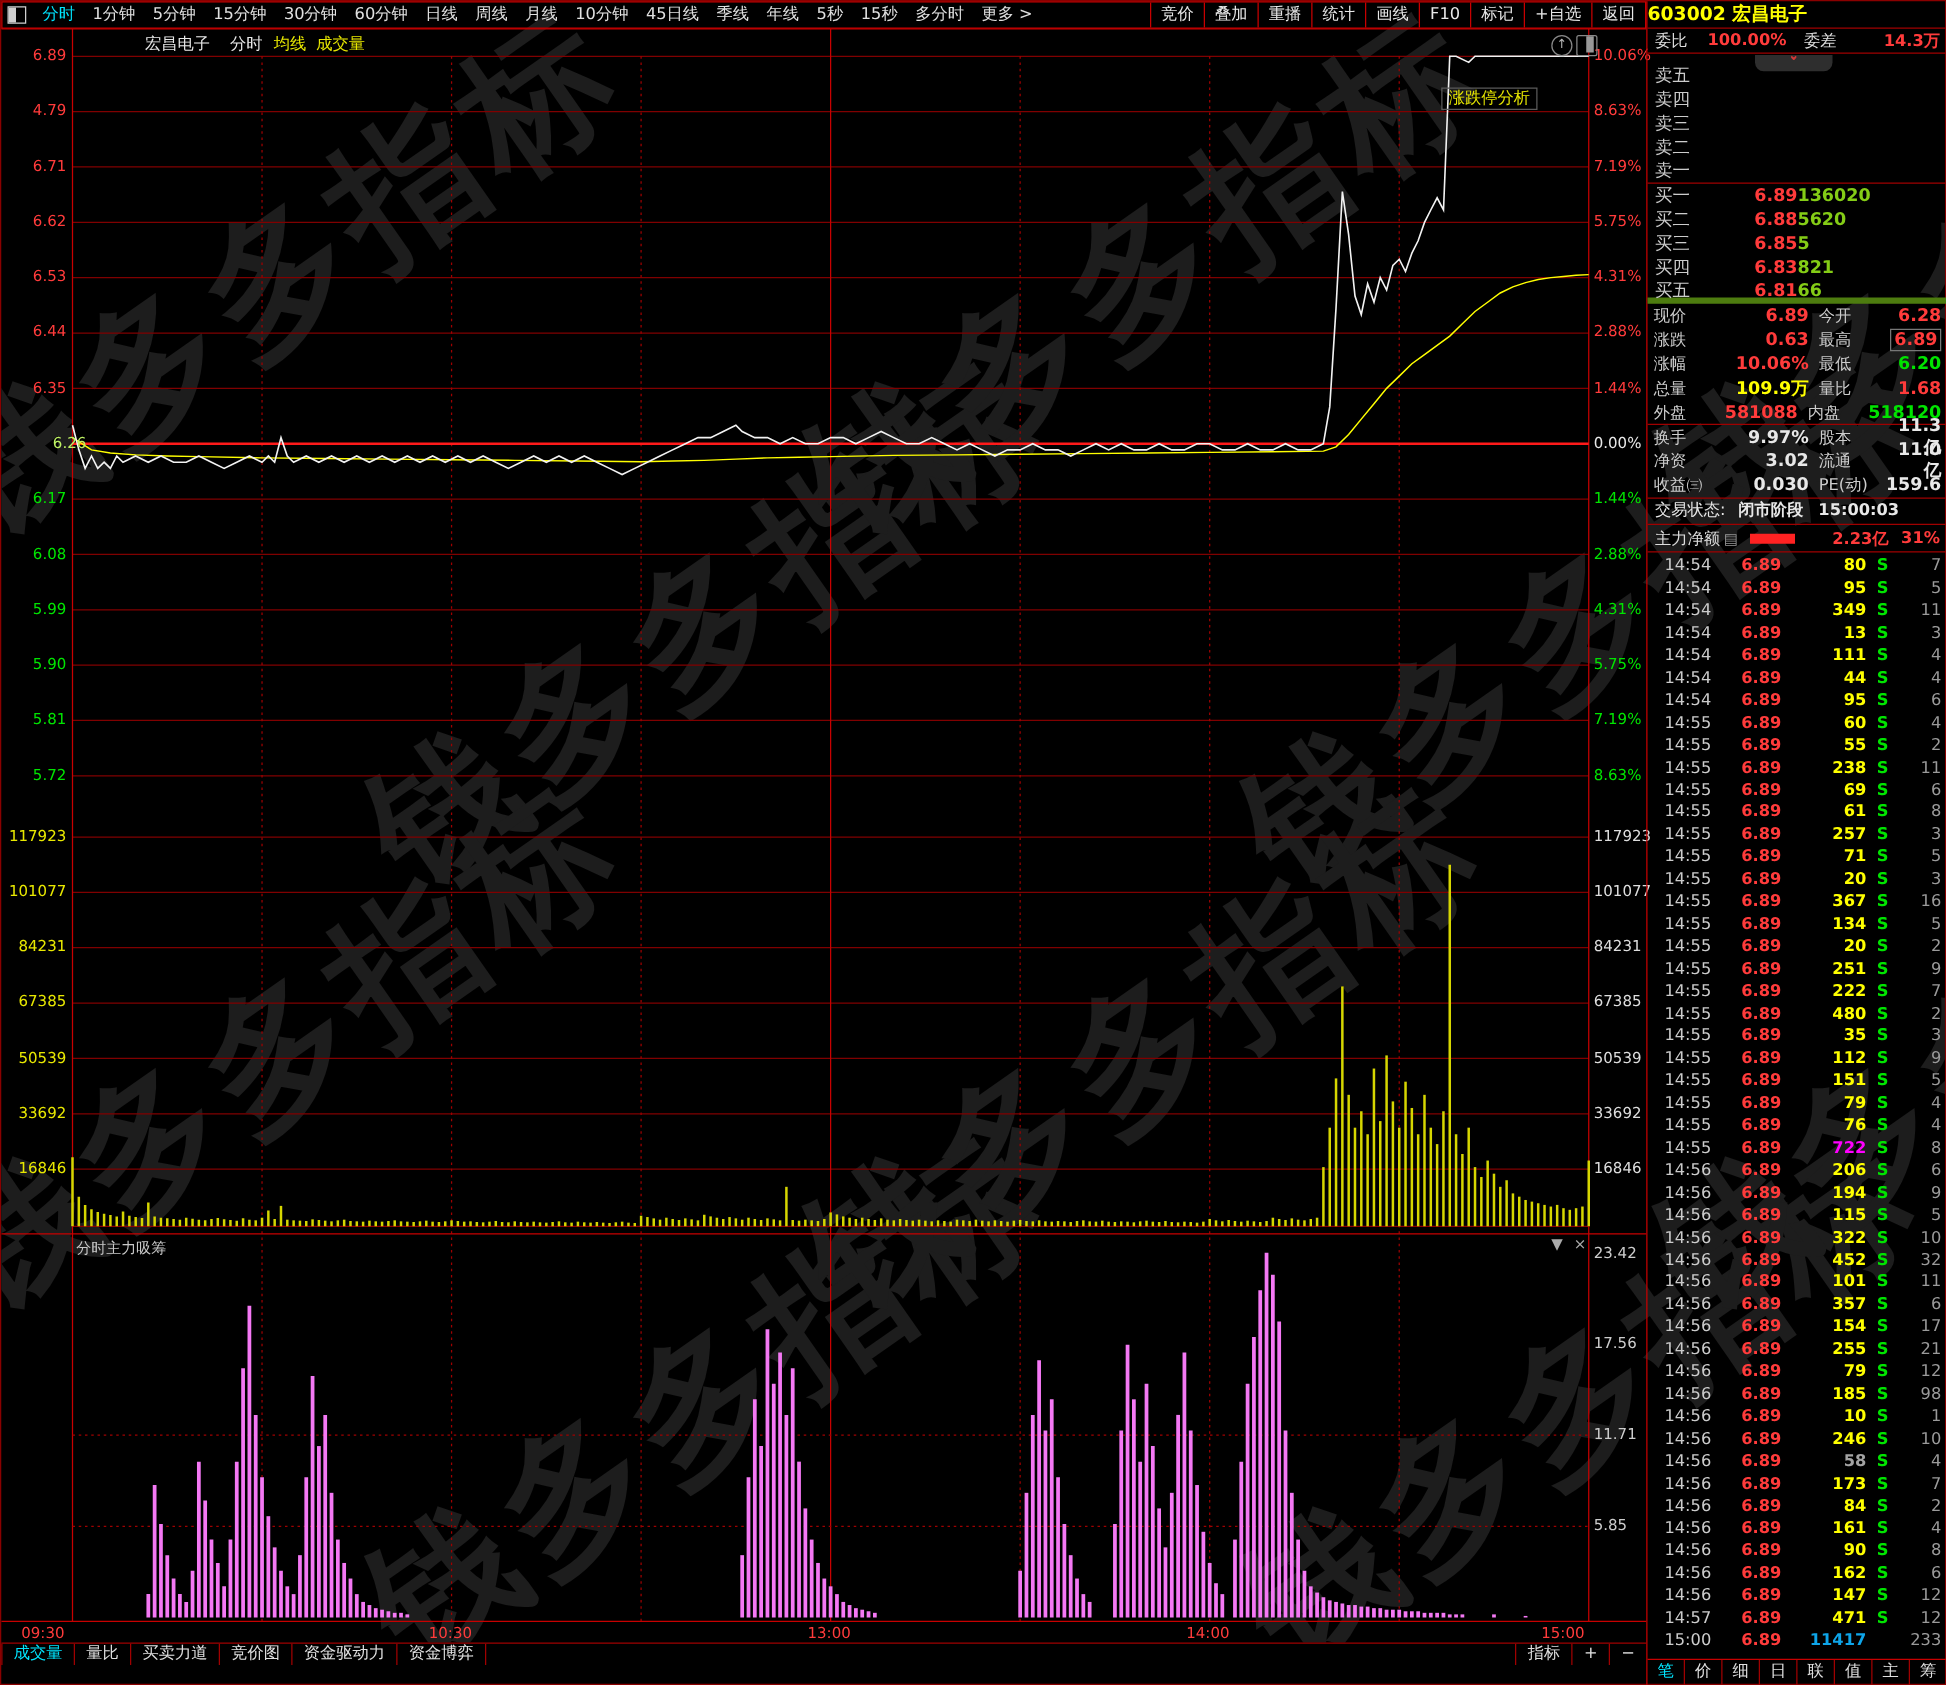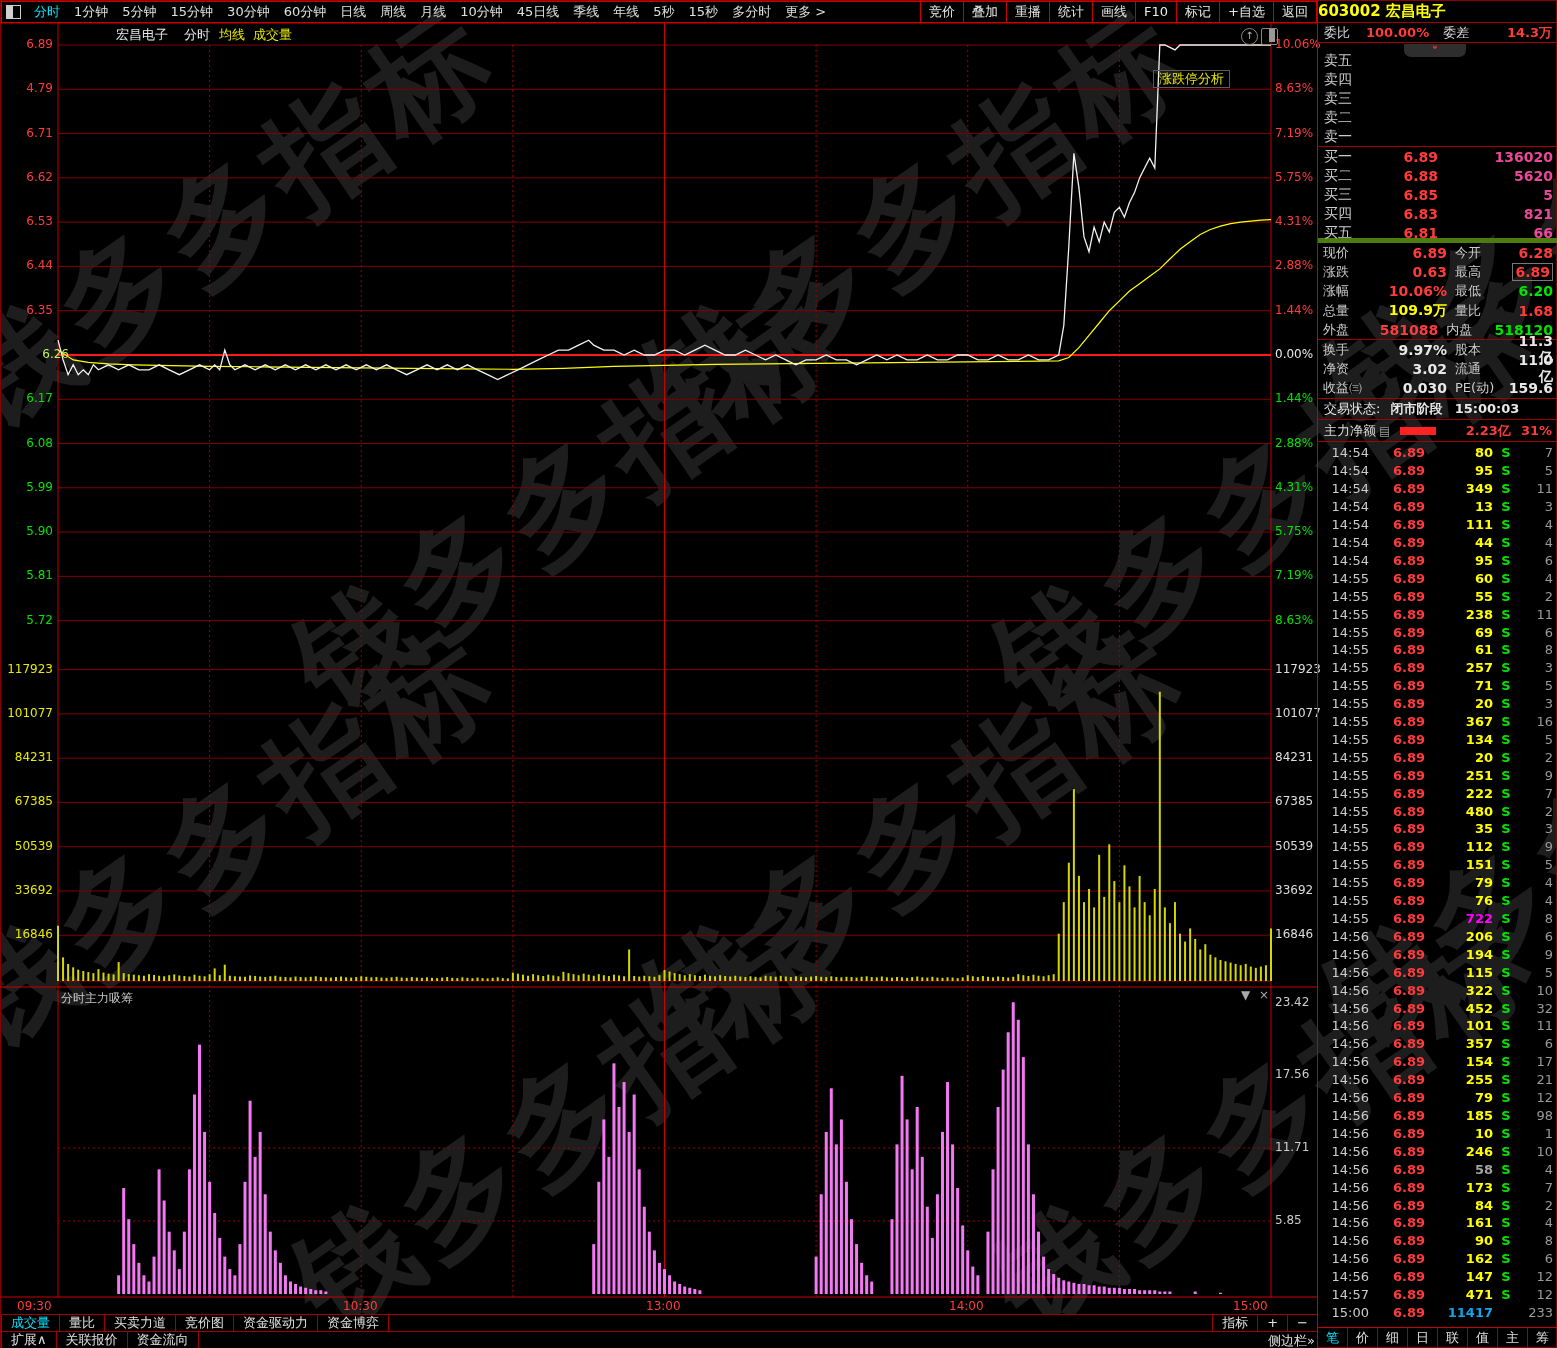--- a/index.html
+++ b/index.html
@@ -43,21 +43,21 @@
   #right-panel .sec{position:absolute;left:0;width:240px;box-sizing:border-box;}
   .rp-title{top:0;height:22px;border-bottom:1px solid #a00000;text-align:left;font-size:15px;font-weight:bold;color:#ffff00;line-height:21px;}
   .rp-weibi{top:22px;height:20px;border-bottom:1px solid #a00000;display:flex;align-items:center;font-size:13px;}
   .rp-weibi .lbl{color:#ddd;padding-left:6px;}
   .rp-weibi .val{font-weight:bold;}
   .rp-sells{top:42px;height:104px;border-bottom:1px solid #a00000;padding-top:8px;}
   .rp-buys{top:146px;height:96px;border-bottom:5px solid #4d7c0f;}
   .bk-row{display:flex;height:19.2px;align-items:center;font-size:14px;}
   .bk-label{width:42px;color:#ccc;padding-left:6px;}
   .bk-price{width:72px;text-align:right;color:#ff3b3b;font-weight:bold;}
-  .bk-vol{flex:1;text-align:right;color:#ec4899;font-weight:bold;padding-right:5px;}
+  .bk-vol{flex:1;color:#84cc16;font-weight:bold;padding-right:5px;}
   .collapse-badge{position:absolute;left:86px;top:1px;width:62px;height:13px;background:#2e2e2e;border-radius:0 0 7px 7px;text-align:center;z-index:5;}
   .collapse-badge .chev{color:#d23a3a;font-size:10px;font-weight:bold;line-height:6px;display:block;margin-top:-2px;}
   .collapse-badge .c2{margin-top:-5px;}
   .rp-details{top:242px;height:97px;border-bottom:1px solid #a00000;}
   .rp-details2{top:339px;height:59px;border-bottom:1px solid #a00000;}
   .dt-row{display:flex;height:19.3px;align-items:center;font-size:14px;}
   .d-l1{width:50px;color:#ccc;padding-left:5px;font-size:13px;white-space:nowrap;}
   .d-v1{width:74px;text-align:right;font-weight:bold;}
   .d-l2{width:52px;color:#ccc;padding-left:8px;font-size:13px;white-space:nowrap;}
   .d-v2{flex:1;text-align:right;font-weight:bold;padding-right:5px;}
@@ -624,28 +624,20 @@
         <span class="btab">竞价图</span>
         <span class="btab">资金驱动力</span>
         <span class="btab">资金博弈</span>
       </div>
     <div class="ind-cells">
       <span class="btab">指标</span>
       <span class="btab">+</span>
       <span class="btab">−</span>
     </div>
   </div>
-  <div id="bbar2" class="bbar">
-    <div style="display:flex">
-        <span class="btab">扩展∧</span>
-        <span class="btab">关联报价</span>
-        <span class="btab">资金流向</span>
-      </div>
-    <span class="sidebar-cell">侧边栏»</span>
-  </div>
 
   <div id="right-panel">
     <div class="sec rp-title">
       <span>603002</span>
       <span>宏昌电子</span>
     </div>
     <div class="sec rp-weibi">
       <span class="lbl">委比</span>
       <span class="val" style="color:#ff3b3b;margin-left:16px">100.00%</span>
       <span class="lbl" style="margin-left:8px">委差</span>

